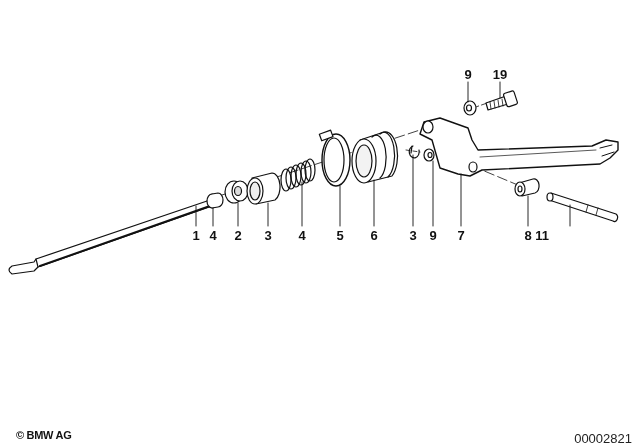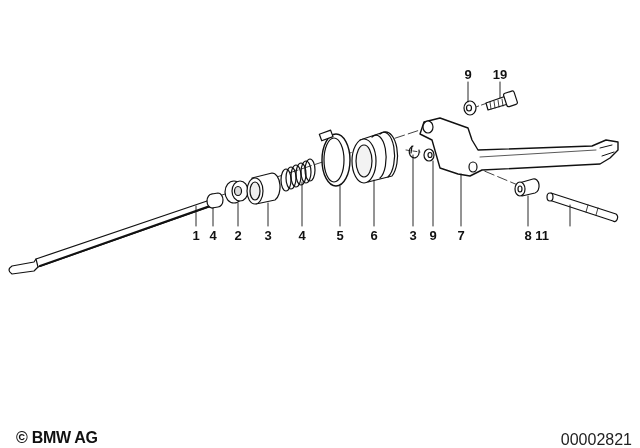--- a/index.html
+++ b/index.html
@@ -1,20 +1,20 @@
 <!DOCTYPE html>
 <html><head>
 <meta charset="utf-8">
 <style>
   html, body { margin: 0; padding: 0; background: #ffffff; }
   body { width: 640px; height: 448px; position: relative; overflow: hidden; font-family: "Liberation Sans", sans-serif; }
   #diagram { position: absolute; left: 0; top: 0; width: 640px; height: 448px; }
   .lbl { position: absolute; font-family: "Liberation Sans", sans-serif; font-weight: bold; font-size: 13px; color: #111; transform: translateX(-50%); line-height: 1; }
-  .copyright { position: absolute; left: 16px; top: 429px; font-size: 16px; font-weight: bold; color: #111; letter-spacing: -0.3px; }
-  .docnum { position: absolute; right: 8px; top: 431px; font-size: 16px; color: #222; }
+  .copyright { position: absolute; left: 16px; top: 429px; font-size: 11px; font-weight: bold; color: #111; letter-spacing: -0.3px; }
+  .docnum { position: absolute; right: 8px; top: 431px; font-size: 13px; color: #222; }
 </style>
 </head>
 <body>
 
 <svg id="diagram" viewBox="0 0 640 448" xmlns="http://www.w3.org/2000/svg">
   <g fill="none" stroke="#111" stroke-width="1.2" stroke-linecap="round" stroke-linejoin="round">
 
     <g>
       <line x1="222" y1="195" x2="420" y2="130" stroke-width="0.8" stroke-dasharray="10 4"></line>
       <line x1="446" y1="155" x2="525" y2="188" stroke-width="0.8" stroke-dasharray="10 4"></line>

